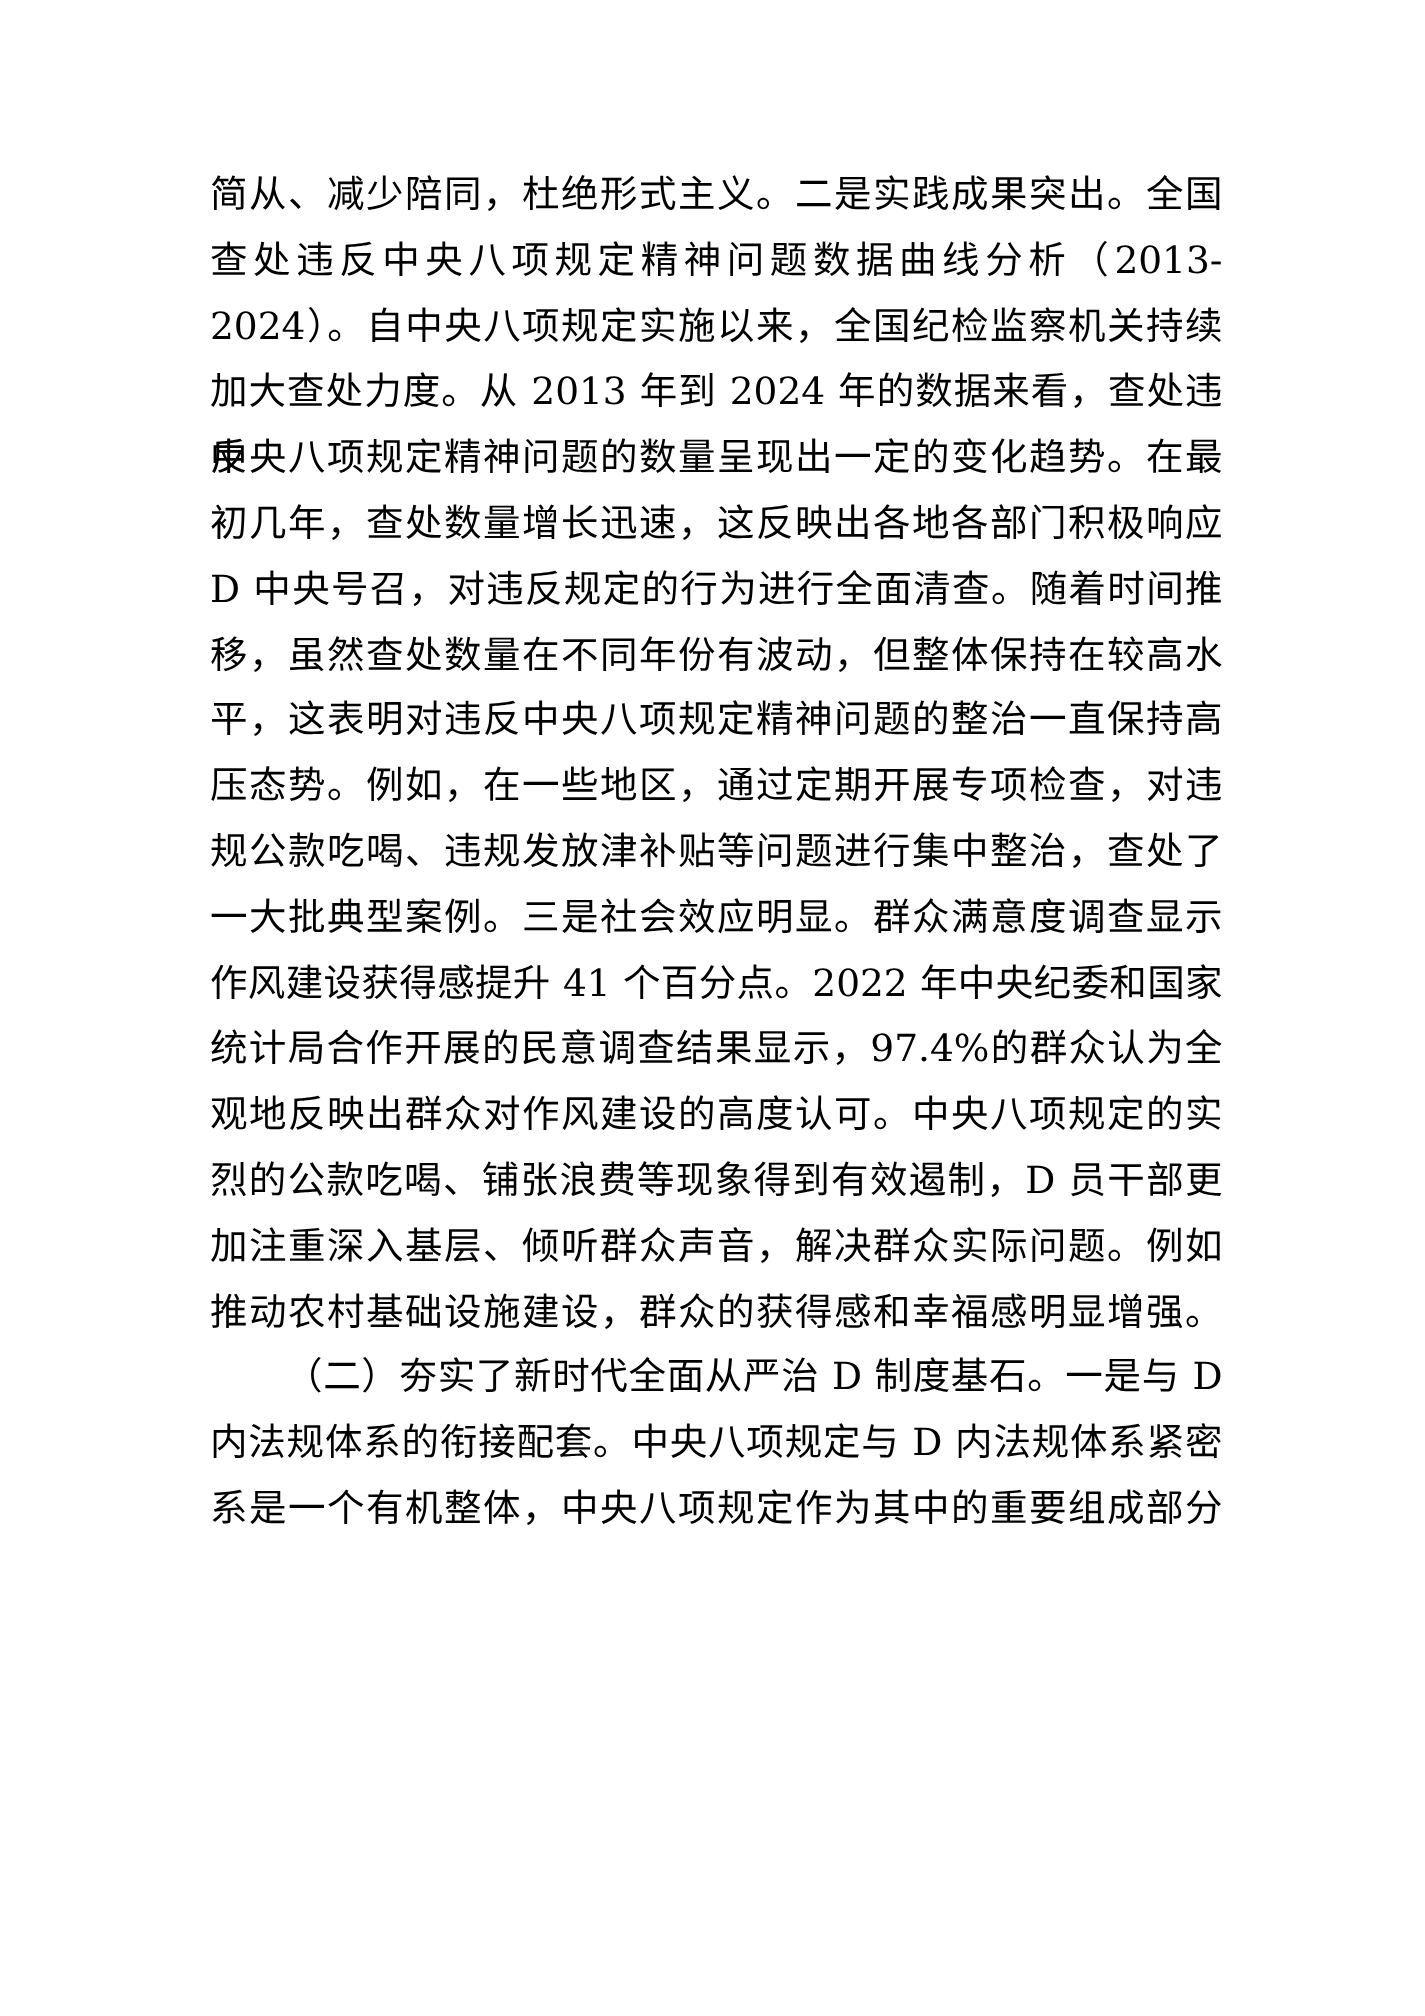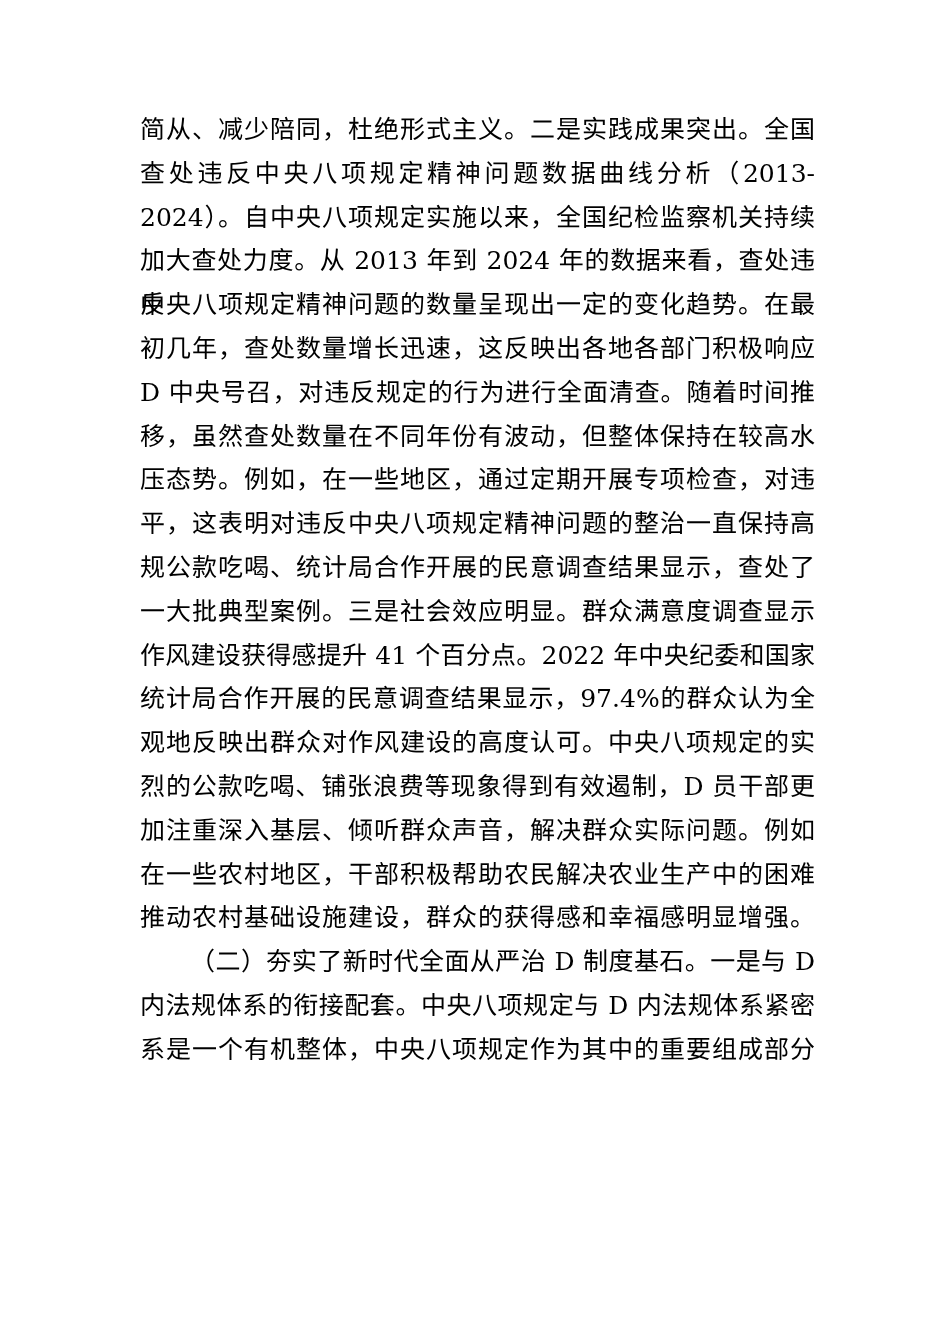--- a/index.html
+++ b/index.html
@@ -52,28 +52,27 @@
 <div class="doc-page">
   <div class="doc-body">
       <div class="line">简从、减少陪同，杜绝形式主义。二是实践成果突出。全国</div>
       <div class="line">查处违反中央八项规定精神问题数据曲线分析（2013-</div>
       <div class="line">2024）。自中央八项规定实施以来，全国纪检监察机关持续</div>
       <div class="line">加大查处力度。从 2013 年到 2024 年的数据来看，查处违反</div>
       <div class="line">中央八项规定精神问题的数量呈现出一定的变化趋势。在最</div>
       <div class="line">初几年，查处数量增长迅速，这反映出各地各部门积极响应</div>
       <div class="line">D 中央号召，对违反规定的行为进行全面清查。随着时间推</div>
       <div class="line">移，虽然查处数量在不同年份有波动，但整体保持在较高水</div>
+      <div class="line">平，这表明对违反中央八项规定精神问题的整治一直保持高</div>
       <div class="line">压态势。例如，在一些地区，通过定期开展专项检查，对违</div>
-      <div class="line">平，这表明对违反中央八项规定精神问题的整治一直保持高</div>
-      <div class="line">规公款吃喝、统计局合作开展的民意调查结果显示，查处了</div>
+      <div class="line">规公款吃喝、违规发放津补贴等问题进行集中整治，查处了</div>
       <div class="line">一大批典型案例。三是社会效应明显。群众满意度调查显示</div>
       <div class="line">作风建设获得感提升 41 个百分点。2022 年中央纪委和国家</div>
       <div class="line">统计局合作开展的民意调查结果显示，97.4%的群众认为全</div>
       <div class="line">观地反映出群众对作风建设的高度认可。中央八项规定的实</div>
       <div class="line">烈的公款吃喝、铺张浪费等现象得到有效遏制，D 员干部更</div>
       <div class="line">加注重深入基层、倾听群众声音，解决群众实际问题。例如</div>
-      <div class="line">在一些农村地区，干部积极帮助农民解决农业生产中的困难</div>
       <div class="line">推动农村基础设施建设，群众的获得感和幸福感明显增强。</div>
       <div class="line indent">（二）夯实了新时代全面从严治 D 制度基石。一是与 D</div>
       <div class="line">内法规体系的衔接配套。中央八项规定与 D 内法规体系紧密</div>
       <div class="line">系是一个有机整体，中央八项规定作为其中的重要组成部分</div>
     </div>
 </div>
 
 </body></html>

